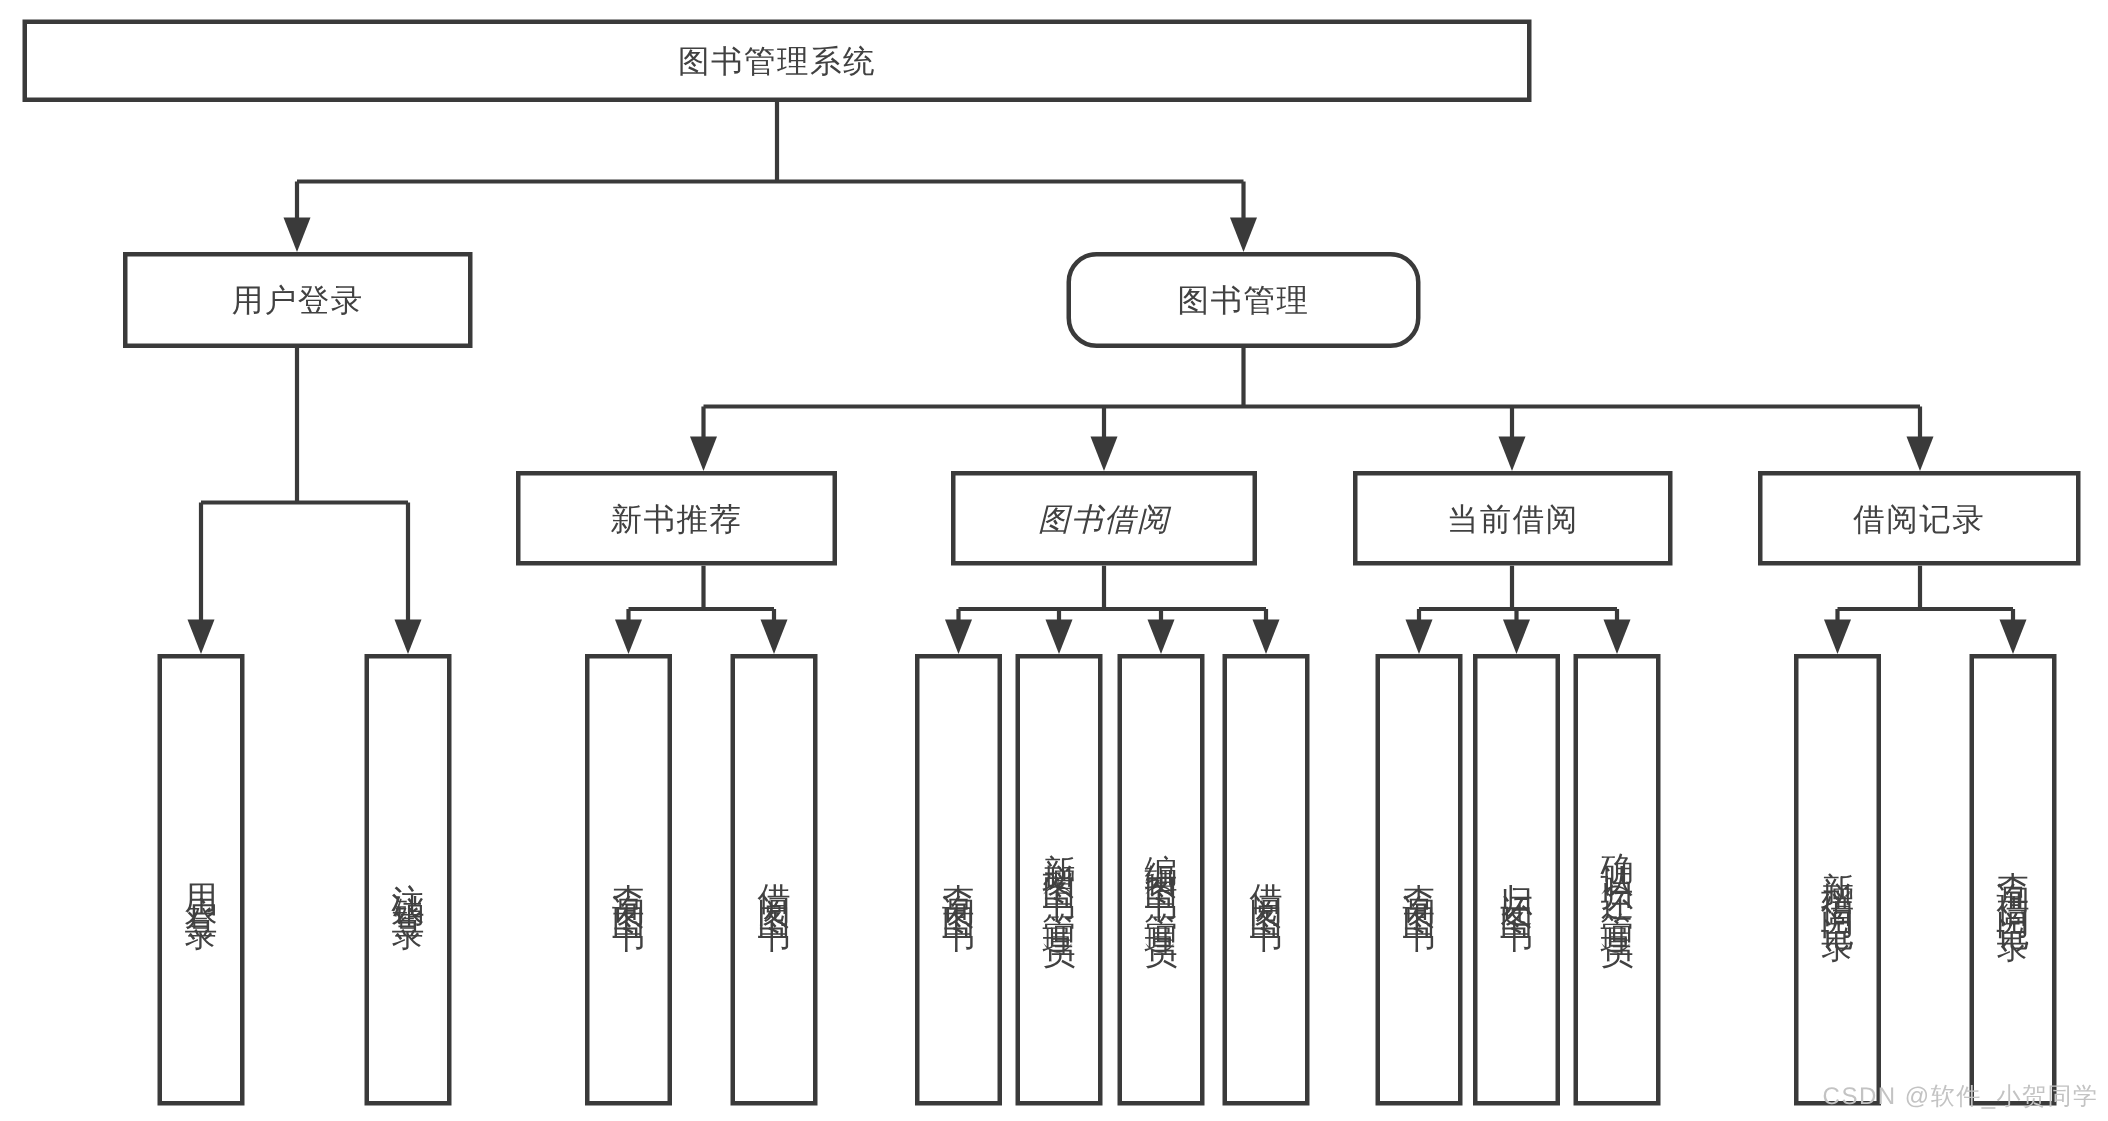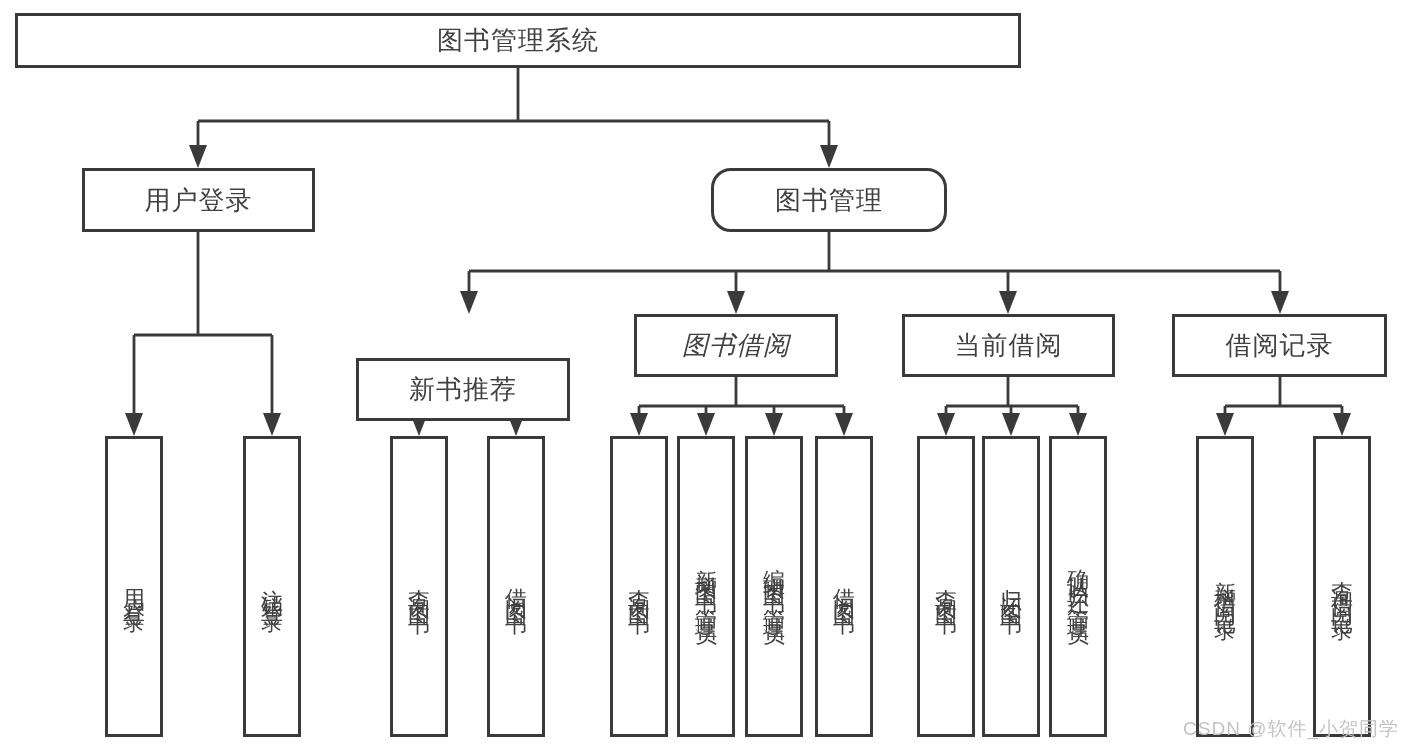--- a/index.html
+++ b/index.html
@@ -26,39 +26,39 @@
   .node {
     position: absolute;
     border: 3px solid #3a3a3a;
     background: #ffffff;
     display: flex;
     align-items: center;
     justify-content: center;
     color: #414141;
   }
   .hnode {
-    font-size: 26px;
+    font-size: 21px;
     letter-spacing: 1px;
   }
   .leaf {
     font-size: 22px;
   }
   .leaf .vtext {
     writing-mode: vertical-rl;
     letter-spacing: 8px;
     line-height: 1;
   }
 
   
   .n-root { left: 15px;  top: 13px;  width: 1006px; height: 55px; }
   .n-l2a  { left: 82px;  top: 168px; width: 233px;  height: 64px; }
   .n-l2b  { left: 711px; top: 168px; width: 236px;  height: 64px; border-radius: 20px; }
 
   
-  .n-l3a { left: 356px;  top: 314px; width: 214px; height: 63px; margin-top: 44px; }
+  .n-l3a { left: 344px;  top: 314px; width: 214px; height: 63px; }
   .n-l3b { left: 634px;  top: 314px; width: 204px; height: 63px; font-style: italic; }
   .n-l3c { left: 902px;  top: 314px; width: 213px; height: 63px; text-align: right; }
   .n-l3d { left: 1172px; top: 314px; width: 215px; height: 63px; }
 
   
   .lf { top: 436px; height: 301px; width: 58px; }
   .lf1  { left: 105px; }
   .lf2  { left: 243px; }
   .lf3  { left: 390px; }
   .lf4  { left: 487px; }
@@ -69,21 +69,21 @@
   .lf9  { left: 917px; }
   .lf10 { left: 982px; }
   .lf11 { left: 1049px; }
   .lf12 { left: 1196px; }
   .lf13 { left: 1313px; }
 
   .watermark {
     position: absolute;
     right: 6px;
     bottom: 5px;
-    font-size: 19px;
+    font-size: 16px;
     color: #c3c3c3;
     letter-spacing: 1px;
     z-index: 5;
     white-space: nowrap;
   }
 </style>
 </head>
 <body>
 
 <div class="canvas">

